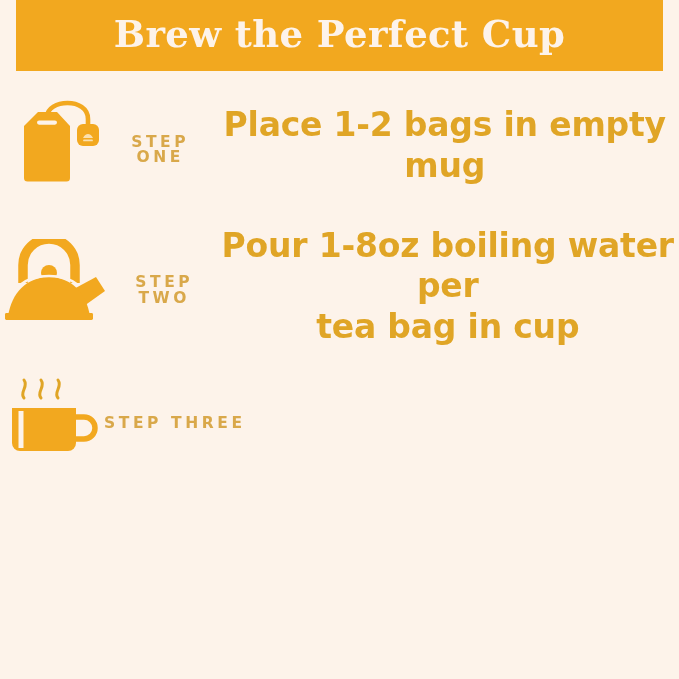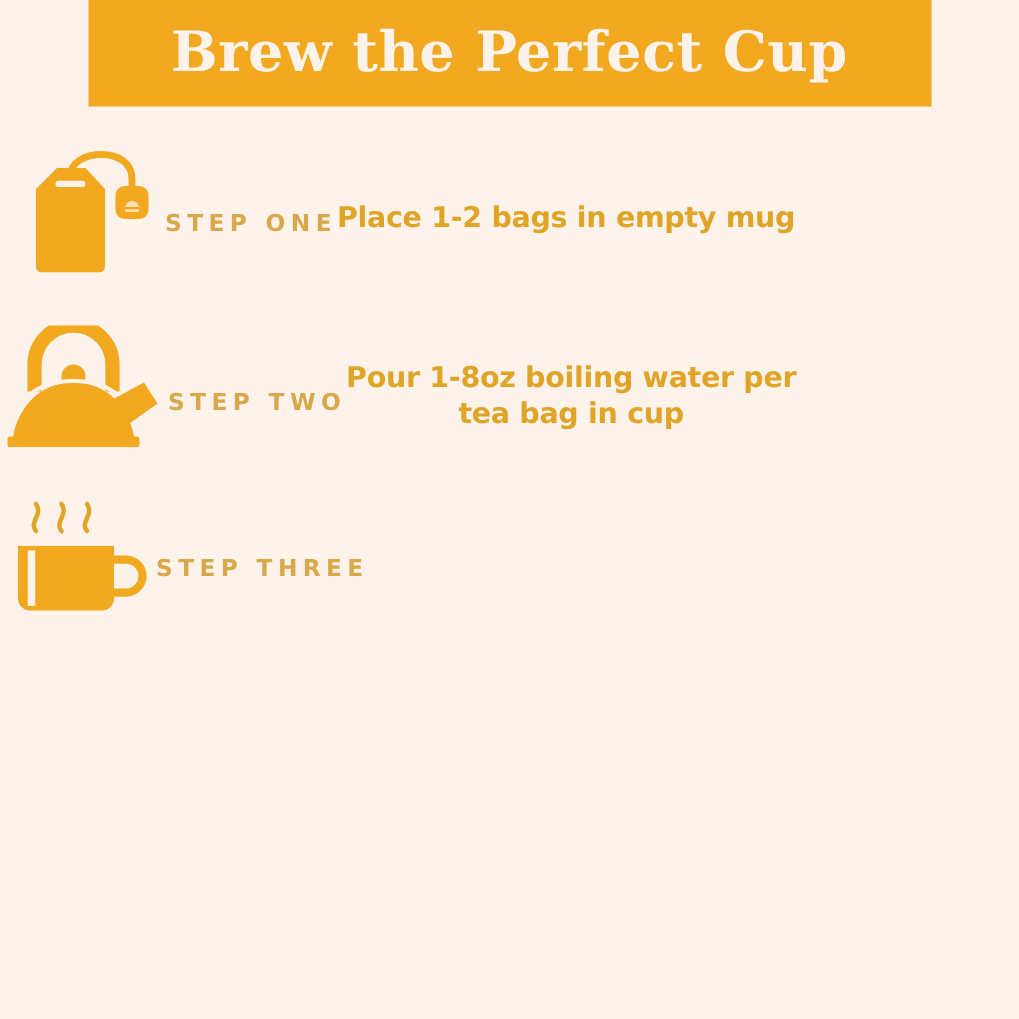--- a/index.html
+++ b/index.html
@@ -18,21 +18,21 @@
     width: 679px;
     height: 679px;
     background: #fdf3ea;
     display: flex;
     flex-direction: column;
     align-items: center;
   }
 
   
   .header-band {
-    width: 562px;
+    width: 647px;
     height: 71px;
     background: #f2a81f;
     display: flex;
     align-items: center;
     justify-content: center;
     flex: 0 0 auto;
   }
   .header-title {
     font-family: "DejaVu Serif", "Liberation Serif", serif;
     font-weight: bold;
@@ -77,21 +77,21 @@
     letter-spacing: 3.6px;
     color: #d9a84a;
     text-transform: uppercase;
     text-align: center;
     line-height: 1;
   }
   .step-desc {
     margin-top: 9px;
     font-family: "DejaVu Sans", "Liberation Sans", sans-serif;
     font-weight: bold;
-    font-size: 19px;
+    font-size: 33px;
     letter-spacing: -0.2px;
     color: #e0a526;
     text-align: center;
     line-height: 1.22;
     max-width: 560px;
   }
   .step-desc .line { display: block; }
 </style>
 </head>
 <body>

